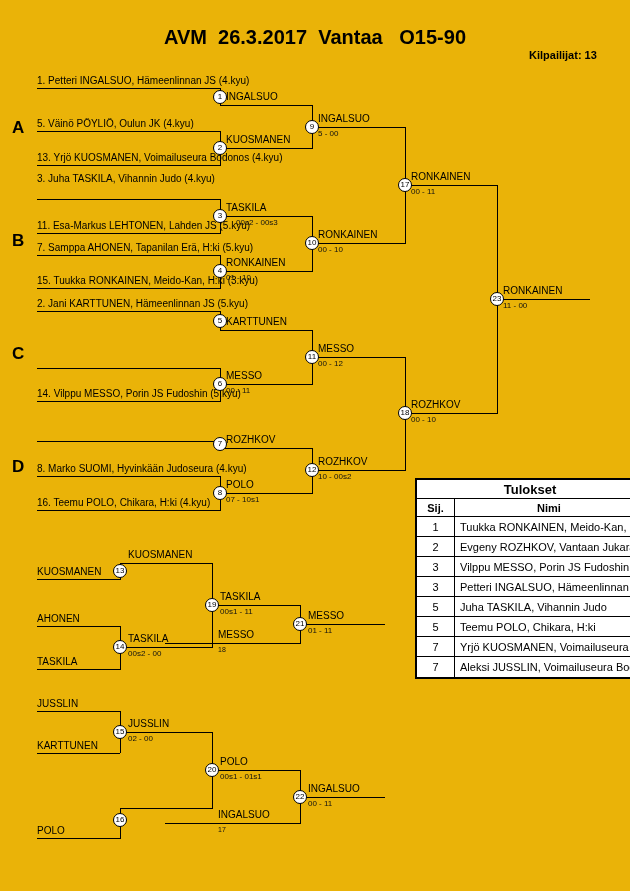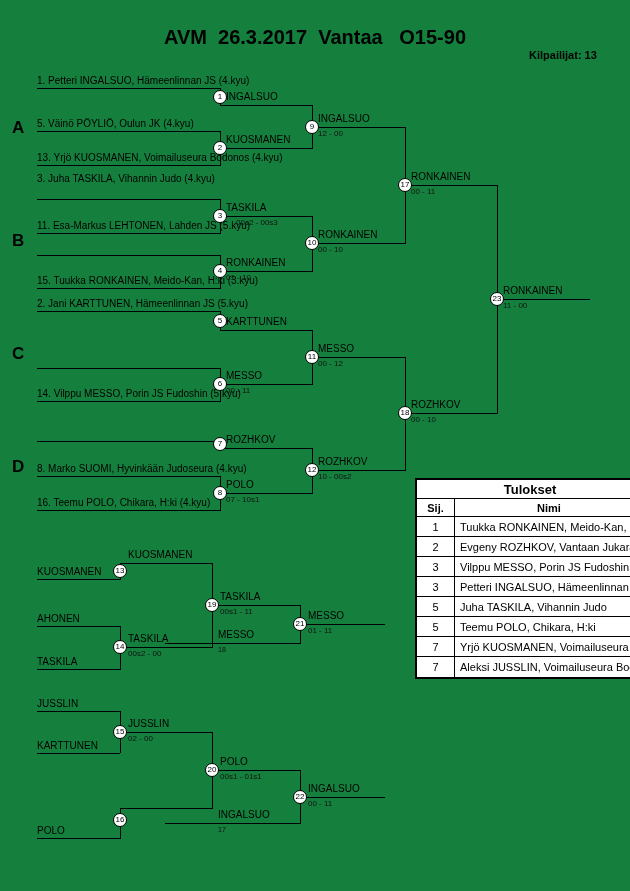--- a/index.html
+++ b/index.html
@@ -1,18 +1,18 @@
 <!DOCTYPE html>
 <html><head>
 <meta charset="utf-8">
 <style>
   * { margin:0; padding:0; box-sizing:border-box; }
   html,body { background:#fff; }
   body { font-family:"Liberation Sans", sans-serif; color:#000; }
-  .page { position:relative; width:630px; height:891px; background:#15803d; overflow:hidden; }
+  .page { position:relative; width:630px; height:891px; background:#eab308; overflow:hidden; }
   .abs { position:absolute; }
   .title { left:0; top:26px; width:630px; text-align:center; font-size:20px; font-weight:bold; white-space:pre; }
   .comp { left:529px; top:49px; font-size:11px; font-weight:bold; white-space:nowrap; }
   .pool { font-size:17px; font-weight:bold; }
   .entry { font-size:10px; white-space:nowrap; }
   .winner { font-size:10px; white-space:nowrap; }
   .score { font-size:8px; white-space:nowrap; color:#111; }
   .ref { font-size:7px; white-space:nowrap; color:#111; }
   .hl { position:absolute; height:1px; background:#000; }
   .vl { position:absolute; width:1px; background:#000; }
@@ -38,20 +38,21 @@
   <div class="abs pool" style="left:12px;top:118px">A</div>
   <div class="abs pool" style="left:12px;top:231px">B</div>
   <div class="abs pool" style="left:12px;top:344px">C</div>
   <div class="abs pool" style="left:12px;top:457px">D</div>
 
   <div class="abs entry" style="left:37px;top:75px">1. Petteri INGALSUO, Hämeenlinnan JS (4.kyu)</div>
   <div class="abs entry" style="left:37px;top:118px">5. Väinö PÖYLIÖ, Oulun JK (4.kyu)</div>
   <div class="abs entry" style="left:37px;top:152px">13. Yrjö KUOSMANEN, Voimailuseura Bodonos (4.kyu)</div>
   <div class="abs entry" style="left:37px;top:173px">3. Juha TASKILA, Vihannin Judo (4.kyu)</div>
   <div class="abs entry" style="left:37px;top:220px">11. Esa-Markus LEHTONEN, Lahden JS (5.kyu)</div>
+  <div class="abs entry" style="left:37px;top:242px">7. Samppa AHONEN, Tapanilan Erä, H:ki (5.kyu)</div>
   <div class="abs entry" style="left:37px;top:275px">15. Tuukka RONKAINEN, Meido-Kan, H:ki (3.kyu)</div>
   <div class="abs entry" style="left:37px;top:298px">2. Jani KARTTUNEN, Hämeenlinnan JS (5.kyu)</div>
   <div class="abs entry" style="left:37px;top:388px">14. Vilppu MESSO, Porin JS Fudoshin (5.kyu)</div>
   <div class="abs entry" style="left:37px;top:463px">8. Marko SUOMI, Hyvinkään Judoseura (4.kyu)</div>
   <div class="abs entry" style="left:37px;top:497px">16. Teemu POLO, Chikara, H:ki (4.kyu)</div>
 
   <div class="hl" style="left:37px;top:88px;width:183px"></div>
   <div class="hl" style="left:37px;top:131px;width:183px"></div>
   <div class="hl" style="left:37px;top:165px;width:183px"></div>
   <div class="hl" style="left:37px;top:199px;width:183px"></div>
@@ -131,21 +132,21 @@
   <div class="abs winner" style="left:318px;top:343px">MESSO</div>
   <div class="abs winner" style="left:318px;top:456px">ROZHKOV</div>
   <div class="abs winner" style="left:411px;top:171px">RONKAINEN</div>
   <div class="abs winner" style="left:411px;top:399px">ROZHKOV</div>
   <div class="abs winner" style="left:503px;top:285px">RONKAINEN</div>
 
   <div class="abs score" style="left:236px;top:218px">00s2 - 00s3</div>
   <div class="abs score" style="left:226px;top:273px">01 - 10</div>
   <div class="abs score" style="left:226px;top:386px">00 - 11</div>
   <div class="abs score" style="left:226px;top:495px">07 - 10s1</div>
-  <div class="abs score" style="left:318px;top:129px">12 - 00</div>
+  <div class="abs score" style="left:318px;top:129px">5 - 00</div>
   <div class="abs score" style="left:318px;top:245px">00 - 10</div>
   <div class="abs score" style="left:318px;top:359px">00 - 12</div>
   <div class="abs score" style="left:318px;top:472px">10 - 00s2</div>
   <div class="abs score" style="left:411px;top:187px">00 - 11</div>
   <div class="abs score" style="left:411px;top:415px">00 - 10</div>
   <div class="abs score" style="left:503px;top:301px">11 - 00</div>
 
   <div class="abs entry" style="left:37px;top:566px">KUOSMANEN</div>
   <div class="abs entry" style="left:37px;top:613px">AHONEN</div>
   <div class="abs entry" style="left:37px;top:656px">TASKILA</div>

